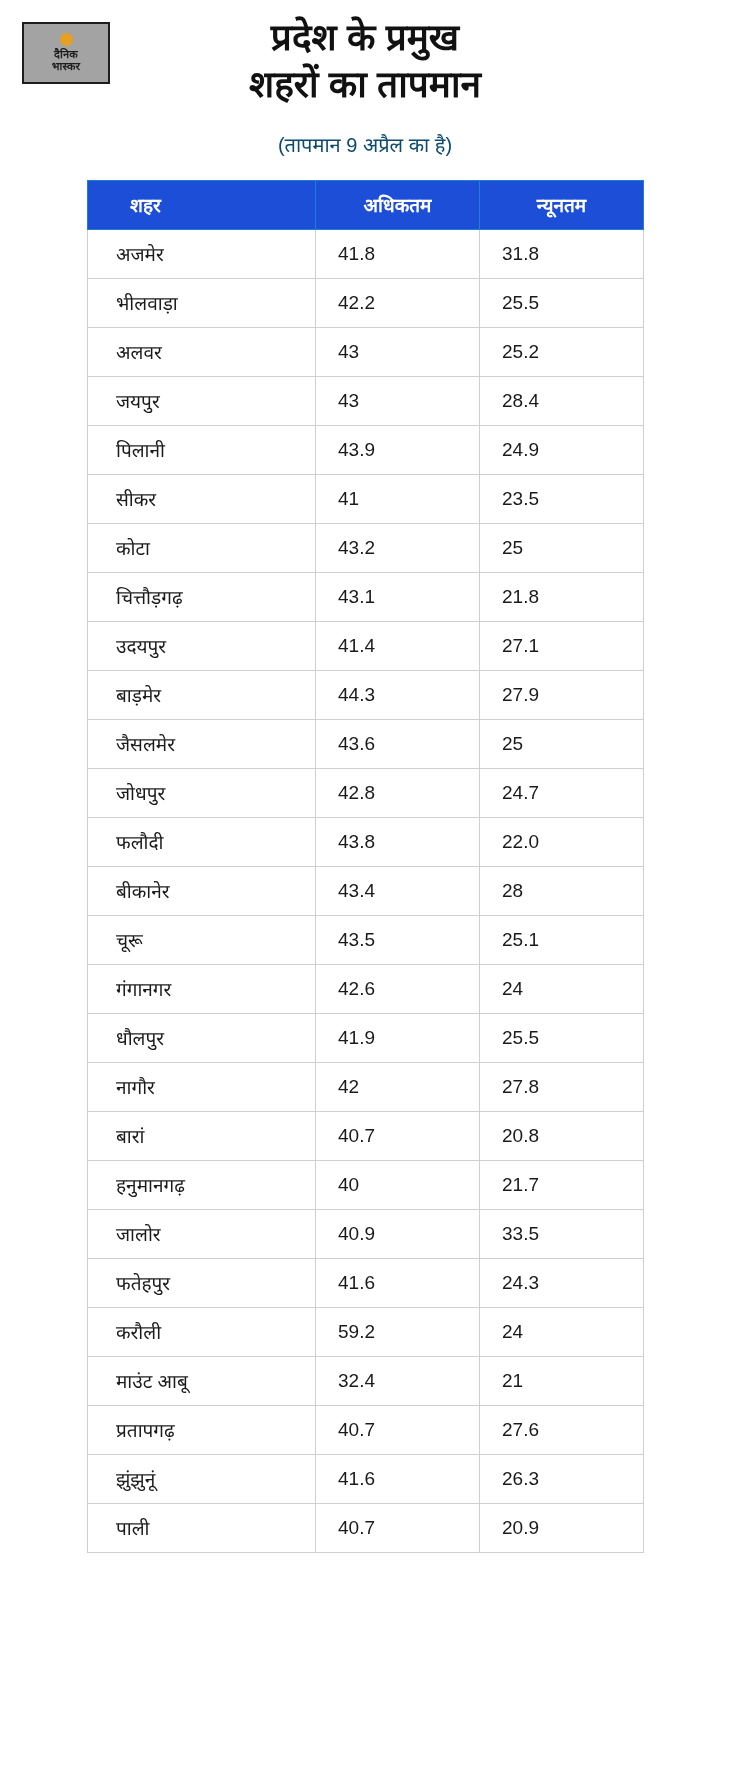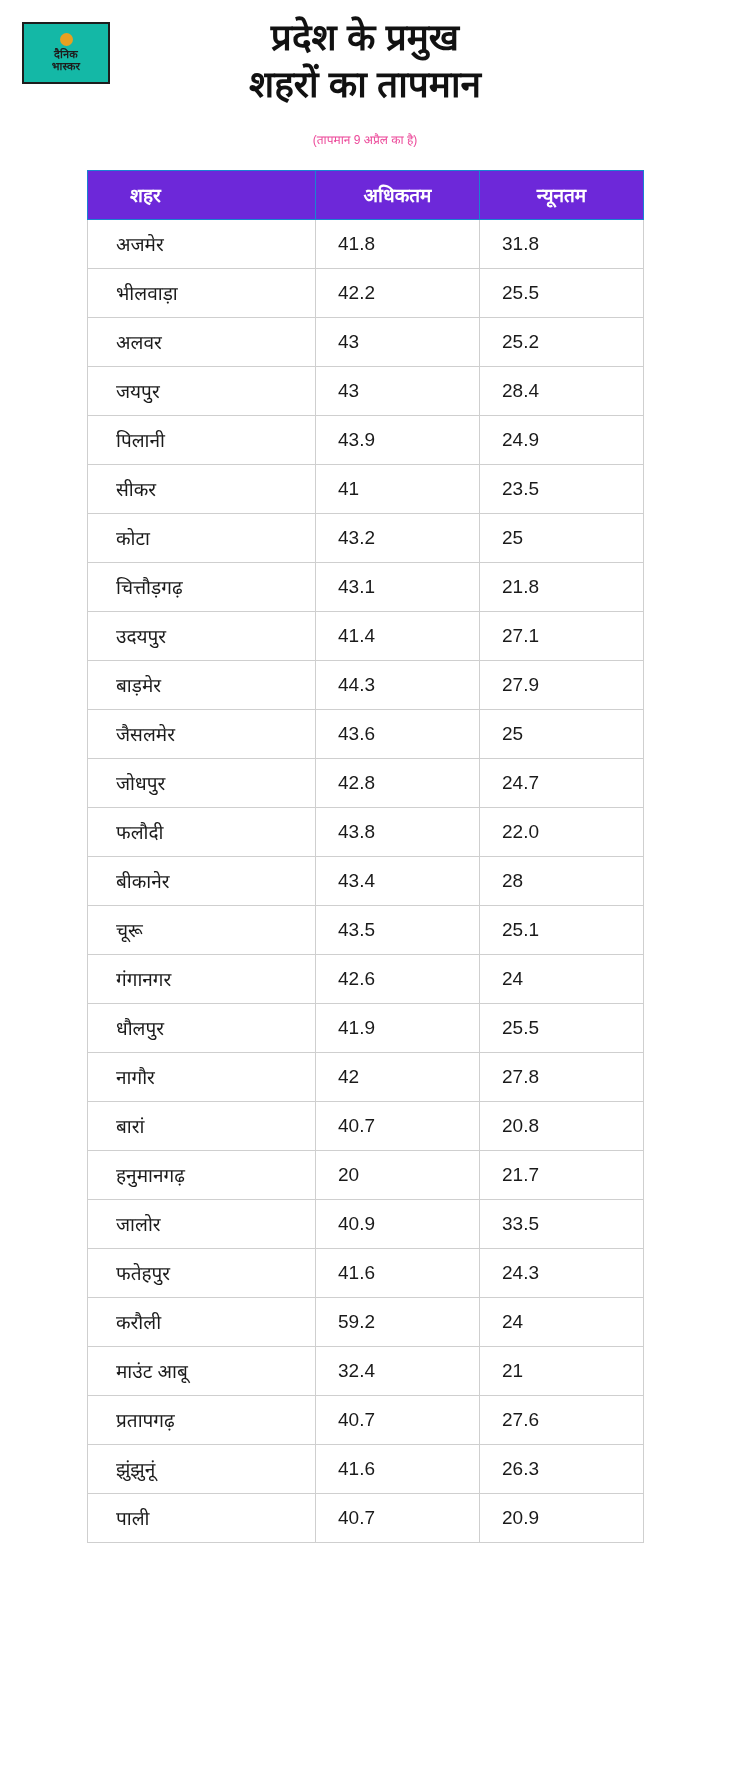--- a/index.html
+++ b/index.html
@@ -29,21 +29,21 @@
     left: 22px;
     top: 22px;
     width: 88px;
     height: 62px;
     border: 2px solid #1d1d1d;
     box-sizing: border-box;
     display: flex;
     flex-direction: column;
     align-items: center;
     justify-content: center;
-    background: #14b8a6;
+    background: #a3a3a3;
   }
   .logo-dot {
     width: 13px;
     height: 13px;
     border-radius: 50%;
     background: #e8a020;
     margin-bottom: 3px;
   }
   .logo-text {
     text-align: center;
@@ -64,37 +64,37 @@
     font-size: 37px;
     line-height: 1.28;
     font-weight: bold;
     color: #111111;
     margin: 0 auto;
     width: 470px;
   }
   .title .l1, .title .l2 { display: block; }
   .subtitle {
     margin-top: 22px;
-    font-size: 12px;
-    color: #ec4899;
+    font-size: 20px;
+    color: #0c4a6e;
     text-align: center;
   }
 
   
   .table-wrap {
     margin: 22px auto 0 auto;
     width: 556px;
   }
   table.temp-table {
     width: 100%;
     border-collapse: collapse;
     table-layout: fixed;
   }
   table.temp-table th {
-    background: #6d28d9;
+    background: #1d4ed8;
     color: #ffffff;
     font-size: 19px;
     font-weight: bold;
     padding: 11px 0 11px 0;
     text-align: center;
     border: 1px solid #1a83d1;
   }
   table.temp-table th.city-col {
     text-align: left;
     padding-left: 42px;
@@ -246,21 +246,21 @@
             <td class="val">42</td>
             <td class="val">27.8</td>
           </tr>
           <tr>
             <td class="city">बारां</td>
             <td class="val">40.7</td>
             <td class="val">20.8</td>
           </tr>
           <tr>
             <td class="city">हनुमानगढ़</td>
-            <td class="val">20</td>
+            <td class="val">40</td>
             <td class="val">21.7</td>
           </tr>
           <tr>
             <td class="city">जालोर</td>
             <td class="val">40.9</td>
             <td class="val">33.5</td>
           </tr>
           <tr>
             <td class="city">फतेहपुर</td>
             <td class="val">41.6</td>

